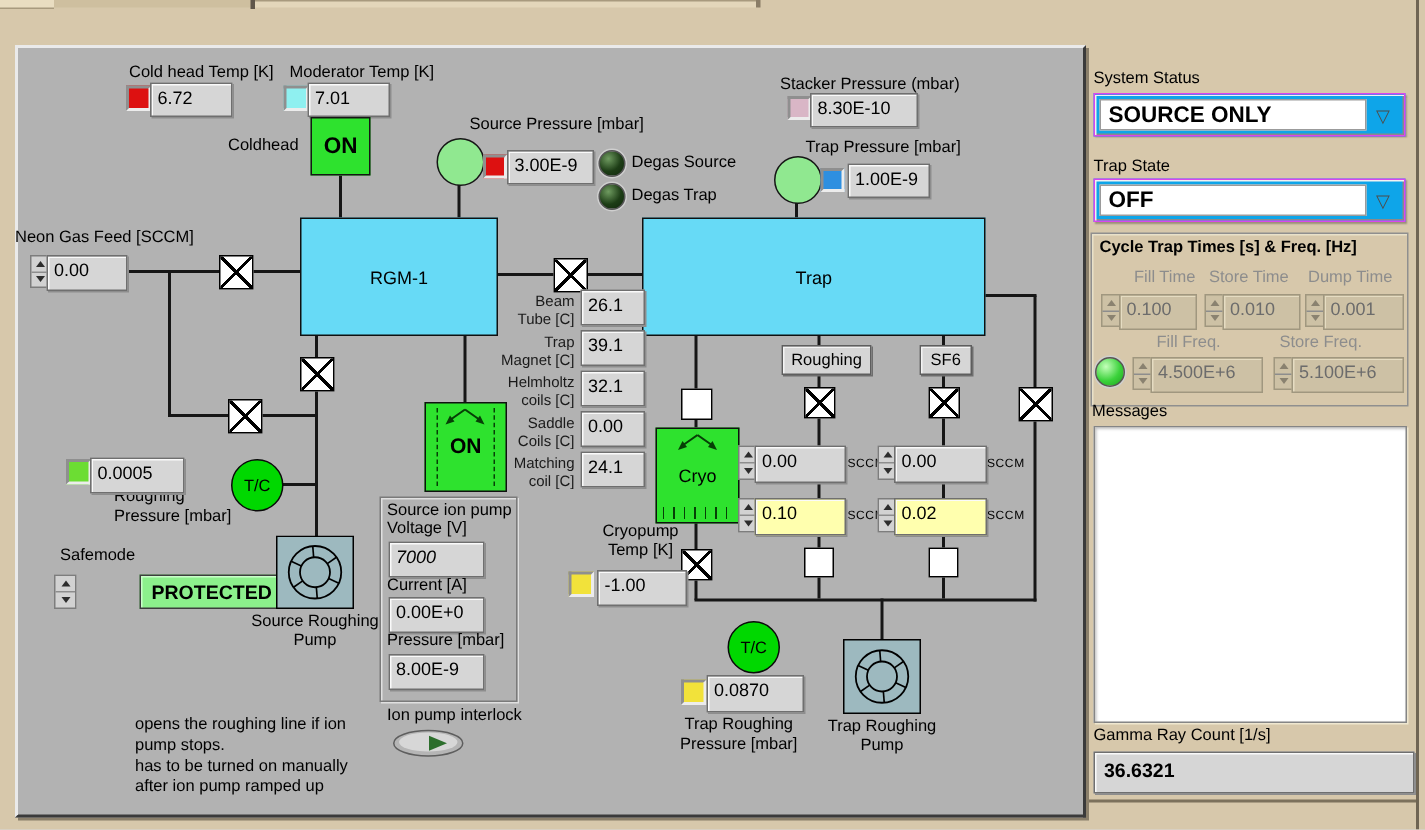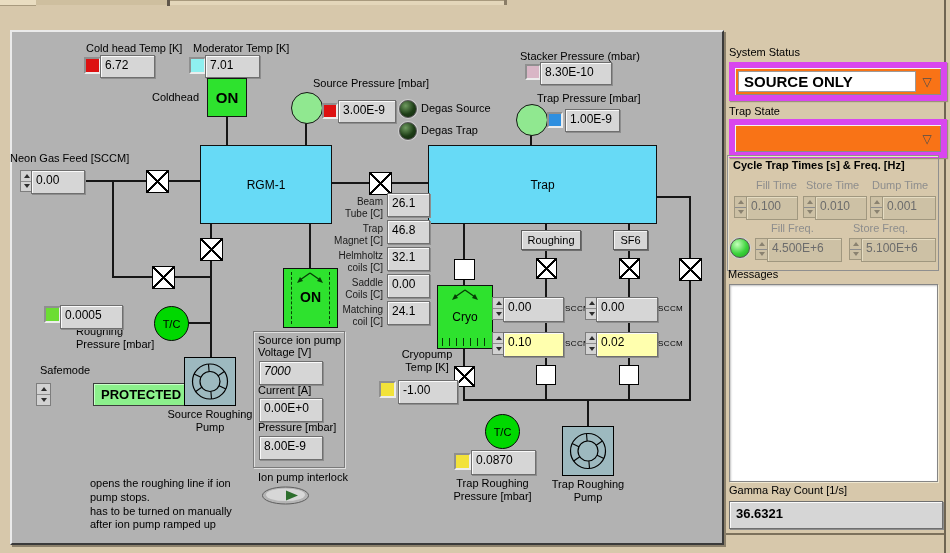--- a/index.html
+++ b/index.html
@@ -30,21 +30,21 @@
   .spin span:first-child{border-bottom:1px solid #8d8d8d;}
   .tri-up{width:0;height:0;border-left:3px solid transparent;border-right:3px solid transparent;border-bottom:4px solid #2d2d2d;}
   .tri-dn{width:0;height:0;border-left:3px solid transparent;border-right:3px solid transparent;border-top:4px solid #2d2d2d;}
   .spin.dis{background:#cdc1a5;border-color:#a0977f;}
   .spin.dis .tri-up{border-bottom-color:#8a8270;}
   .spin.dis .tri-dn{border-top-color:#8a8270;}
   .gbtn{position:absolute;background:#d6d6d6;border:1px solid #5e5e5e;box-shadow:1px 1px 0 #6e6e6e,inset 1px 1px 0 #f4f4f4;display:flex;align-items:center;justify-content:center;font-size:11px;cursor:pointer;}
   .greenbox{position:absolute;background:#2ee22e;border:1px solid #101010;}
   .dashline{position:absolute;top:3px;bottom:3px;width:0;border-left:1px dashed #064006;}
   .comb{position:absolute;left:4px;right:4px;bottom:2px;height:8px;background:repeating-linear-gradient(90deg,#063f06 0 1px,transparent 1px 7px);}
-  .dd{position:absolute;background:#f97316;border:6px solid #d946ef;box-shadow:inset 1px 1px 0 #f2f2f2,inset -1px -1px 0 #8a8a8a,1px 1px 1px #9d917a;}
+  .dd{position:absolute;background:#0ea5e9;border:1px solid #d946ef;box-shadow:inset 1px 1px 0 #f2f2f2,inset -1px -1px 0 #8a8a8a,1px 1px 1px #9d917a;}
   .dd .field{position:absolute;left:3px;top:3px;right:25px;bottom:3px;background:#fff;border:1px solid #9b9b9b;font-weight:bold;font-size:15px;padding:1px 0 0 5px;white-space:nowrap;overflow:hidden;}
   .dd .arrow{position:absolute;right:4px;top:3px;width:20px;bottom:3px;display:flex;align-items:center;justify-content:center;color:#4d4d4d;font-size:12px;}
   .grp{position:absolute;border:1px solid #8f8f8f;box-shadow:inset 1px 1px 0 #e9e1ca;}
   .msgbox{position:absolute;background:#fff;border:1px solid #858585;box-shadow:inset 1px 1px 2px #c2c2c2,1px 1px 0 #efe7d0;}
   .frame3d{position:absolute;border:1px solid #7a7a7a;box-shadow:inset 1px 1px 0 #e0e0e0,1px 1px 0 #e0e0e0;}
   .protected{position:absolute;background:#8cf08c;border:1px solid #3d3d3d;box-shadow:inset 1px 1px 0 #c9ffc9;font-weight:bold;font-size:13px;display:flex;align-items:center;padding-left:7px;}
   svg{display:block;}
 </style>
 </head>
 <body>
@@ -133,21 +133,21 @@
   <div class="valve" style="left:454px;top:366px;width:19px;height:19px;"></div>
   <div class="wsq" style="left:454px;top:259px;width:19px;height:19px;"></div>
   <div class="wsq" style="left:536px;top:365px;width:18px;height:18px;"></div>
   <div class="wsq" style="left:619px;top:365px;width:18px;height:18px;"></div>
 
   <div class="lbl r small" style="left:323px;top:196px;width:60px;">Beam
 Tube [C]</div>
   <div class="num" style="left:387px;top:193px;width:37px;height:20px;">26.1</div>
   <div class="lbl r small" style="left:323px;top:223px;width:60px;">Trap
 Magnet [C]</div>
-  <div class="num" style="left:387px;top:220px;width:37px;height:20px;">46.8</div>
+  <div class="num" style="left:387px;top:220px;width:37px;height:20px;">39.1</div>
   <div class="lbl r small" style="left:323px;top:250px;width:60px;">Helmholtz
 coils [C]</div>
   <div class="num" style="left:387px;top:247px;width:37px;height:20px;">32.1</div>
   <div class="lbl r small" style="left:323px;top:277px;width:60px;">Saddle
 Coils [C]</div>
   <div class="num" style="left:387px;top:274px;width:37px;height:20px;">0.00</div>
   <div class="lbl r small" style="left:323px;top:304px;width:60px;">Matching
 coil [C]</div>
   <div class="num" style="left:387px;top:301px;width:37px;height:20px;">24.1</div>
 
@@ -308,20 +308,21 @@
   <div class="lbl c" style="left:540px;top:478px;width:96px;">Trap Roughing
 Pump</div>
 
   <div class="lbl" style="left:729px;top:46px;">System Status</div>
   <div class="dd" style="left:729px;top:62px;width:206px;height:27px;">
     <div class="field">SOURCE ONLY</div>
     <div class="arrow">▽</div>
   </div>
   <div class="lbl" style="left:729px;top:105px;">Trap State</div>
   <div class="dd" style="left:729px;top:119px;width:206px;height:27px;">
+    <div class="field">OFF</div>
     <div class="arrow">▽</div>
   </div>
 
   <div class="grp" style="left:727px;top:155px;width:210px;height:114px;"></div>
   <div class="lbl" style="left:733px;top:159px;font-weight:bold;">Cycle Trap Times [s] &amp; Freq. [Hz]</div>
   <div class="lbl dis" style="left:756px;top:179px;">Fill Time</div>
   <div class="lbl dis" style="left:806px;top:179px;">Store Time</div>
   <div class="lbl dis" style="left:872px;top:179px;">Dump Time</div>
   <div class="spin dis" style="left:734px;top:196px;height:20px;width:12px;">
       <span>

